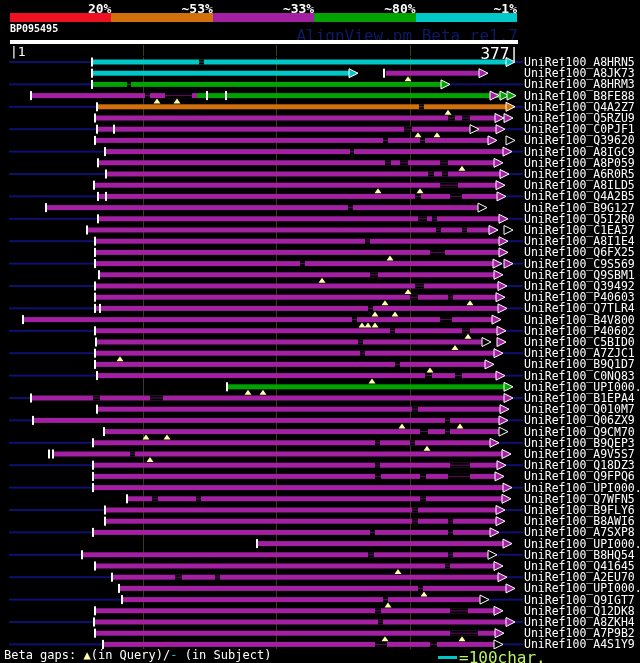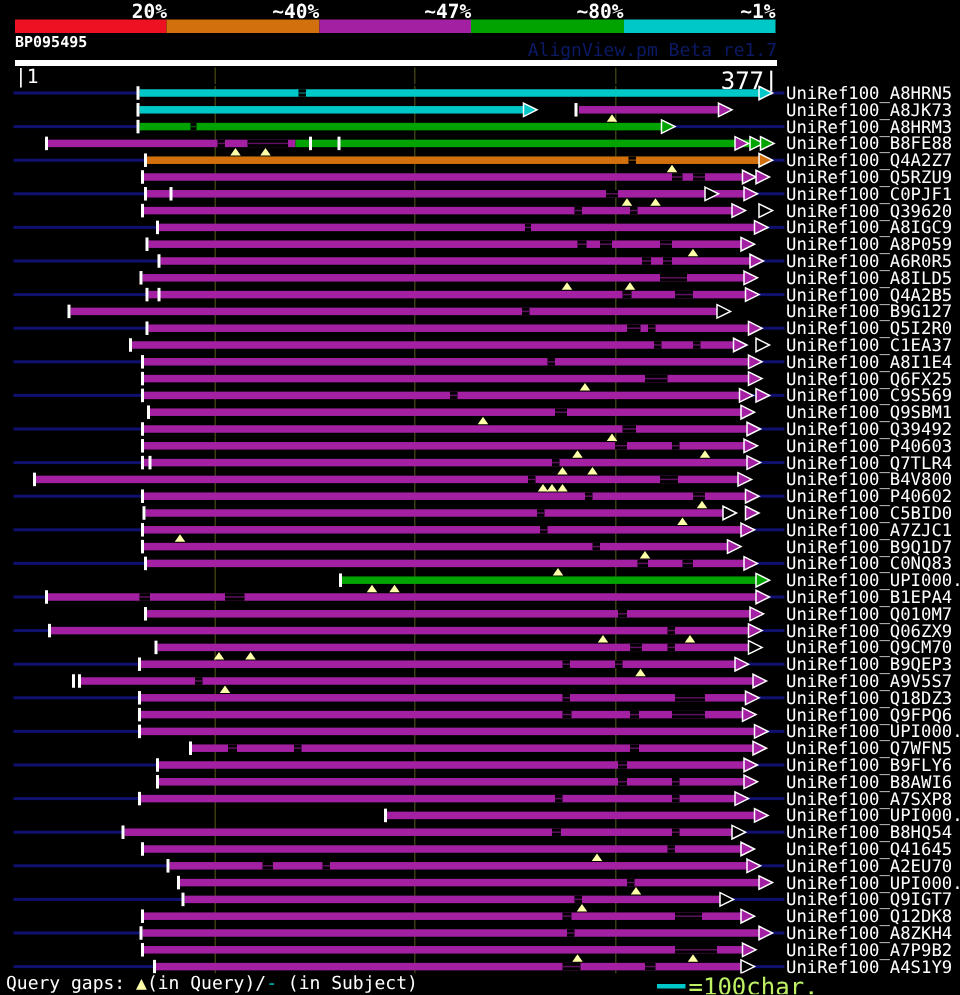--- a/index.html
+++ b/index.html
@@ -4,42 +4,42 @@
 <style>
   html,body{margin:0;padding:0;background:#000;}
   .screen{position:relative;width:640px;height:663px;background:#000;overflow:hidden;
           font-family:"DejaVu Sans Mono","Liberation Mono",monospace;}
   .pct-label{position:absolute;top:1px;color:#fff;font-weight:bold;font-size:13px;
              transform:translateX(-100%);white-space:pre;}
   .pct-bar{position:absolute;left:10px;top:13px;width:507px;height:9px;display:flex;}
   .pct-seg{height:9px;}
   .query-title{position:absolute;left:10px;top:23px;color:#fff;font-weight:bold;font-size:10px;}
   .watermark{position:absolute;left:518px;top:26px;transform:translateX(-100%);
-             color:#0c1a66;font-size:12px;white-space:pre;}
+             color:#0c1a66;font-size:16px;white-space:pre;}
   .query-bar{position:absolute;left:10px;top:40px;width:508px;height:4px;background:#fff;}
   .ruler-start{position:absolute;left:10px;top:44px;color:#fff;font-size:13px;}
   .ruler-end{position:absolute;left:519px;top:44px;transform:translateX(-100%);color:#fff;font-size:16px;}
   .ruler-tick{position:absolute;top:45px;width:1px;height:11px;}
   #plot{position:absolute;left:0;top:57px;}
   .legend{position:absolute;left:4px;top:648px;color:#fff;font-size:12px;white-space:pre;}
   .legend .q-sym{color:#ffffa8;}
   .legend .s-sym{color:#00c8c8;}
   .legend-right{position:absolute;left:438px;top:648px;display:flex;align-items:center;}
   .swatch{width:19px;height:3px;margin-right:2px;}
   .legend-right span{color:#bef264;font-size:16px;white-space:pre;}
 </style>
 </head>
 <body>
 
 <div class="screen">
 
   <div id="pct-labels">
       <div class="pct-label" style="left: 111.4px;">20%</div>
-      <div class="pct-label" style="left: 212.8px;">~40%</div>
-      <div class="pct-label" style="left: 314.2px;">~47%</div>
+      <div class="pct-label" style="left: 212.8px;">~53%</div>
+      <div class="pct-label" style="left: 314.2px;">~33%</div>
       <div class="pct-label" style="left: 415.6px; text-align: center;">~80%</div>
       <div class="pct-label" style="left: 517px;">~1%</div>
     </div>
   <div class="pct-bar" id="pct-bar">
       <div class="pct-seg" style="width: 101.4px; background: rgb(238, 17, 34);"></div>
       <div class="pct-seg" style="width: 101.4px; background: rgb(210, 112, 14);"></div>
       <div class="pct-seg" style="width: 101.4px; background: rgb(163, 32, 163);"></div>
       <div class="pct-seg" style="width: 101.4px; background: rgb(0, 163, 0);"></div>
       <div class="pct-seg" style="width: 101.4px; background: rgb(0, 200, 200);"></div>
     </div>
@@ -607,20 +607,20 @@
         <rect x="375" y="584.9" width="12" height="5" fill="#000000"></rect>
         <rect x="375" y="586.9" width="12" height="1" fill="#5d105d"></rect>
         <rect x="430" y="584.9" width="7" height="5" fill="#000000"></rect>
         <rect x="430" y="586.9" width="7" height="1" fill="#5d105d"></rect>
         <polygon points="494,582.9 503,587.4 494,591.9" fill="#000000" stroke="#ffffff" stroke-width="1"></polygon>
         <rect x="102" y="582.9" width="2" height="9" fill="#ffffff"></rect>
         <text x="524" y="591.4" fill="#ffffff" font-size="11.5" font-family="DejaVu Sans Mono, Liberation Mono, monospace">UniRef100_A4S1Y9</text>
       </g>
     </svg>
 
-  <div class="legend"><span>Query gaps: </span><span class="q-sym">▲</span><span>(in Query)/</span><span class="s-sym">-</span><span> (in Subject)</span></div>
+  <div class="legend"><span>Beta gaps: </span><span class="q-sym">▲</span><span>(in Query)/</span><span class="s-sym">-</span><span> (in Subject)</span></div>
 
   <div class="legend-right">
     <span class="swatch" id="scale-swatch" style="background: rgb(0, 200, 200);"></span>
     <span>=100char.</span>
   </div>
 
 </div>
 
 </body></html>

